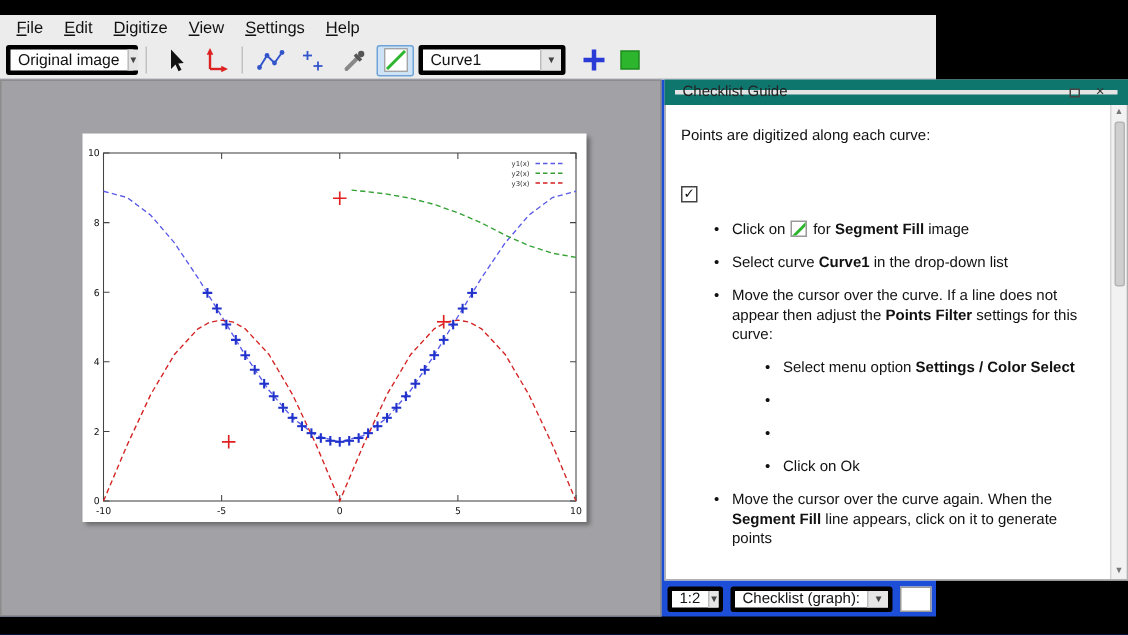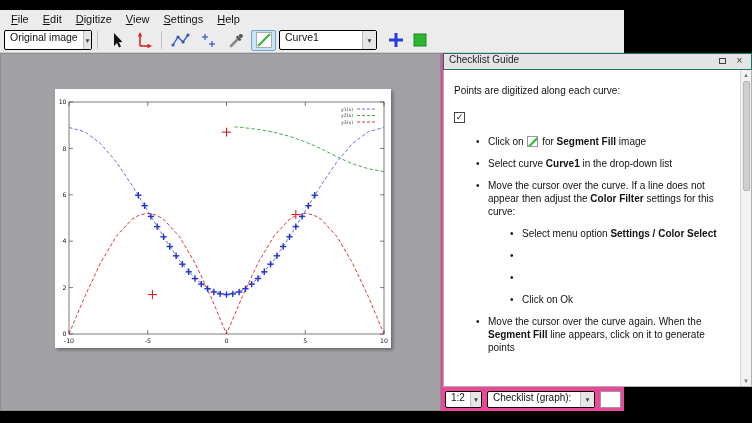--- a/index.html
+++ b/index.html
@@ -1,49 +1,49 @@
 <!DOCTYPE html>
 <html><head>
 <meta charset="utf-8">
 <style>
   *{box-sizing:border-box;margin:0;padding:0}
   html,body{width:752px;height:423px;background:#000;overflow:hidden;
     font-family:"Liberation Sans",sans-serif}
-  .app{position:absolute;left:0;top:10px;width:624px;height:401px;background:#ec4899;color:#111}
+  .app{position:absolute;left:0;top:10px;width:624px;height:401px;background:#1d4ed8;color:#111}
 
   
   .menubar{display:flex;align-items:center;height:18px;padding-left:4px;font-size:11px;background:#ececec}
   .menu-item{padding:2px 7px;cursor:default}
 
   
   .toolbar{display:flex;align-items:center;height:25px;padding:0 4px;gap:3px;background:#ececec;border-bottom:1px solid #cfcfcf}
-  .combo{display:flex;align-items:flex-start;height:20px;background:#fff;border:1px solid #000000;border-radius:2px;font-size:10.5px}
+  .combo{display:flex;align-items:center;height:20px;background:#fff;border:3px solid #000000;border-radius:2px;font-size:10.5px}
   .combo .cval{padding:0 5px;white-space:nowrap}
   .combo .carr{margin-left:auto;width:14px;height:100%;border-left:1px solid #bdbdbd;display:flex;align-items:center;justify-content:center;font-size:6.5px;color:#444;background:#e6e6e6}
   .bg-combo{width:88px}
   .curve-combo{width:98px}
   .tsep{width:1px;height:18px;background:#c2c2c2;margin:0 2px}
   .tbtn{width:25px;height:21px;display:flex;align-items:center;justify-content:center;border:1px solid transparent;border-radius:2px}
   .tbtn.active{background:#cfe3f6;border-color:#6fa3d8}
   .view-icons{display:flex;align-items:center;gap:4px;margin-left:6px}
 
   
   .scene{position:absolute;left:0;top:43px;width:441px;height:358px;background:#a2a2a6;border:1px solid #8c8c8c}
   .canvas{position:absolute;left:54px;top:35px;width:336px;height:259px;background:#fff;box-shadow:2px 2px 3px rgba(0,0,0,.35)}
   .canvas svg{display:block;font-family:"DejaVu Sans",sans-serif}
 
   
   .dock{position:absolute;left:443px;top:43px;width:309px;height:334px}
-  .dock-title{height:17px;background:#e4e4e4;border:1px solid #0f766e;display:flex;align-items:flex-start;padding:0 5px;font-size:10px;color:#222}
+  .dock-title{height:17px;background:#e4e4e4;border:7px solid #0f766e;display:flex;align-items:center;padding:0 5px;font-size:10px;color:#222}
   .dock-btns{margin-left:auto;display:flex;gap:4px;align-items:center}
   .dbtn{width:13px;height:13px;display:flex;align-items:center;justify-content:center;font-size:10px;color:#333}
   .sq{width:7px;height:6px;border:1px solid #444;display:block}
   .dock-body{position:absolute;top:17px;left:0;right:0;bottom:0;background:#fff;border:1px solid #b0b0b0;border-top:none;overflow:hidden;
     padding:14px 18px 0 10px;font-size:10px;line-height:13px}
-  .cl-intro{margin-bottom:14px}
+  .cl-intro{margin-bottom:26px}
   .cl-item{display:flex;gap:6px;margin-bottom:12px;align-items:flex-start}
   .checkbox{width:11px;height:11px;flex:none;border:1px solid #444;background:#fff;font-size:9px;line-height:9px;text-align:center;margin-top:1px;color:#111}
   .bullet{display:flex;margin-bottom:9px}
   .bullet.lvl1{padding-left:22px}
   .bullet.lvl2{padding-left:56px}
   .dot{width:12px;flex:none}
   .btext{flex:1}
   .bold{font-weight:bold}
   .link{color:#2036c8}
   .inline-sf-icon{display:inline-block;width:11px;height:11px;border:1px solid #999;background:#fff;vertical-align:-2px;position:relative;overflow:hidden;margin:0 1px}
@@ -282,21 +282,21 @@
           <div class="bullet lvl1">
             <span class="dot">•</span>
             <span class="btext"><span>Click on </span><span class="inline-sf-icon"><i></i></span><span> for </span><span class="bold">Segment Fill</span><span> image</span></span>
           </div>
           <div class="bullet lvl1">
             <span class="dot">•</span>
             <span class="btext"><span>Select curve </span><span class="bold">Curve1</span><span> in the drop-down list</span></span>
           </div>
           <div class="bullet lvl1">
             <span class="dot">•</span>
-            <span class="btext"><span>Move the cursor over the curve. If a line does not appear then adjust the </span><span class="bold">Color Filter</span><span> settings for this curve:</span></span>
+            <span class="btext"><span>Move the cursor over the curve. If a line does not appear then adjust the </span><span class="bold">Points Filter</span><span> settings for this curve:</span></span>
           </div>
           <div class="bullet lvl2">
             <span class="dot">•</span>
             <span class="btext"><span>Select menu option </span><span class="bold">Settings / Color Select</span></span>
           </div>
           <div class="bullet lvl2">
             <span class="dot">•</span>
           </div>
           <div class="bullet lvl2">
             <span class="dot">•</span>

